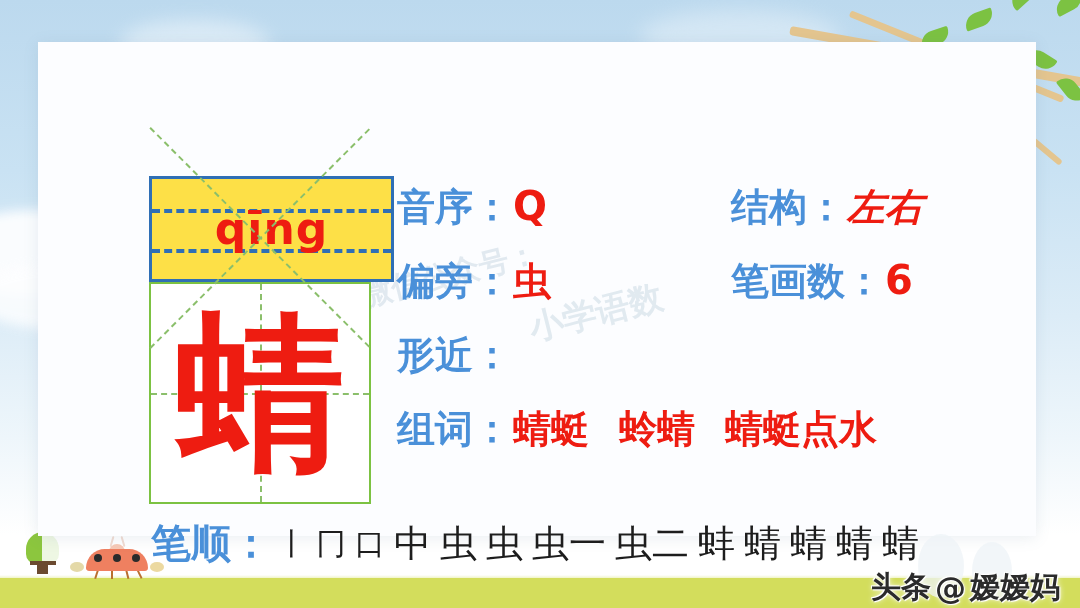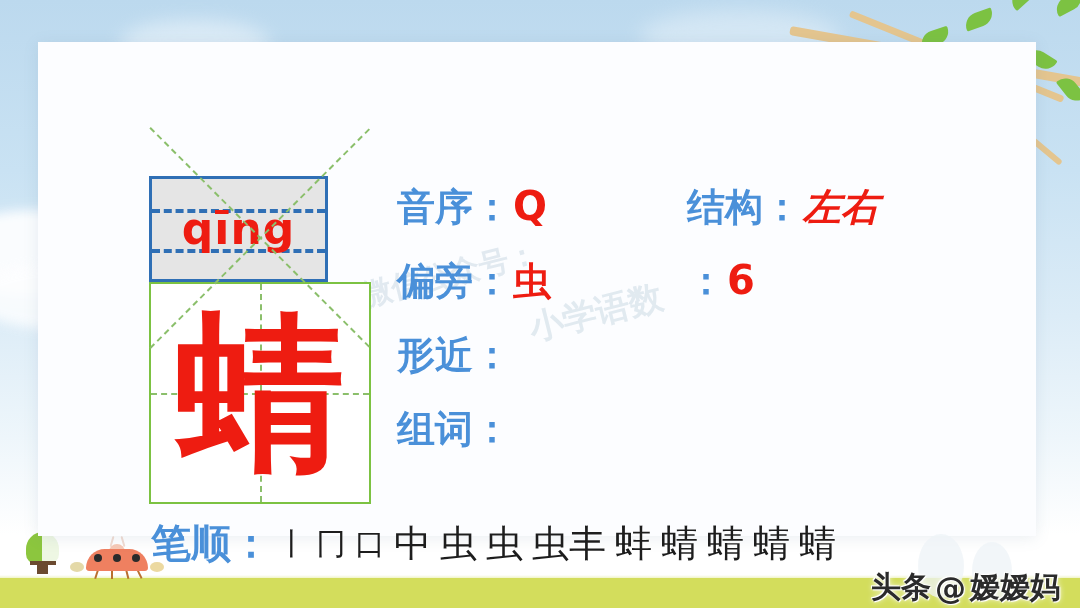--- a/index.html
+++ b/index.html
@@ -73,22 +73,22 @@
   .wm1 { left:322px; top:212px; font-size:30px; transform:rotate(-14deg); opacity:.92; }
   .wm2 { left:490px; top:248px; font-size:34px; transform:rotate(-14deg); opacity:.9; }
   .wm-circ { position:absolute; border-radius:50%; background:#eef3f7; opacity:.75; }
   .wc1 { left:880px; top:492px; width:46px; height:64px; }
   .wc2 { left:934px; top:500px; width:40px; height:58px; }
 
   
   #glyph-block { position:absolute; left:111px; top:134px; width:222px; }
 
   .pinyin-box {
-    position:relative; width:179px; height:106px;
-    border:3px solid #2f6fb5; background:#e5e5e5;
+    position:relative; width:245px; height:106px;
+    border:3px solid #2f6fb5; background:#fde047;
   }
   .pin-line { position:absolute; left:0; right:0; height:0;
               border-top:4px dashed #2f6fb5; }
   .pl1 { top:30px; } .pl2 { top:70px; }
   .pinyin-text {
     position:absolute; left:0; right:0; top:50%; transform:translateY(-50%);
     text-align:center; color:#ee1c11; font-size:44px; font-weight:700;
     letter-spacing:1px; line-height:1;
     font-family:"DejaVu Sans","Liberation Sans",sans-serif;
   }
@@ -116,21 +116,21 @@
   .lbl   { color:#4a90d9; font-size:38px; font-weight:700; white-space:nowrap;
            font-family:"DejaVu Sans","Liberation Sans",sans-serif; }
   .colon { color:#4a90d9; font-size:38px; font-weight:700; margin:0 2px 0 0; }
   .val   { color:#ee1c11; font-size:38px; font-weight:700; white-space:nowrap;
            font-family:"DejaVu Serif","Liberation Serif",serif; }
   .val.latin { font-family:"DejaVu Sans","Liberation Sans",sans-serif; font-size:40px; }
   .val.slant { font-style:italic; }
   .val.blue  { color:#4a90d9; }
 
   .cell-a { width:290px; display:flex; align-items:baseline; }
-  .cell-b { display:flex; align-items:baseline; }
+  .cell-b { display:flex; align-items:baseline;margin-left:44px; }
   .gap-lg { display:inline-block; width:42px; }
   .gap-md { display:inline-block; width:30px; }
 
   
   #stroke-row {
     position:absolute; left:113px; top:474px; right:40px;
     display:flex; align-items:center;
   }
   #stroke-row .lbl-so { color:#4a90d9; font-size:40px; font-weight:700; white-space:nowrap; }
   .strokes { display:flex; align-items:center; margin-left:6px; }
@@ -241,47 +241,50 @@
       </div>
     </div>
 
     <div class="info-row">
       <div class="cell-a">
         <span class="lbl">偏旁</span>
         <span class="colon">：</span>
         <span class="val">虫</span>
       </div>
       <div class="cell-b">
+        <span class="lbl">笔画数</span>
         <span class="colon">：</span>
         <span class="val latin">6</span>
       </div>
     </div>
 
     <div class="info-row">
       <span class="lbl">形近</span>
       <span class="colon">：</span>
     </div>
 
     <div class="info-row">
       <span class="lbl">组词</span>
       <span class="colon">：</span>
+      <span id="compound-words"><span class="val">蜻蜓</span><span class="gap-md"></span><span class="val">蛉蜻</span><span class="gap-md"></span><span class="val">蜻蜓点水</span></span>
     </div>
   </div>
 
   <div id="stroke-row">
     <span class="lbl-so">笔顺</span>
     <span class="lbl-so">：</span>
     <span class="strokes" id="stroke-steps">
         <span class="stroke-item thin">丨</span>
         <span class="stroke-item thin">冂</span>
         <span class="stroke-item thin">口</span>
         <span class="stroke-item">中</span>
         <span class="stroke-item">虫</span>
         <span class="stroke-item">虫</span>
-        <span class="stroke-item">虫丰</span>
+        <span class="stroke-item">虫一</span>
+        <span class="stroke-item">虫二</span>
         <span class="stroke-item">蚌</span>
         <span class="stroke-item">蜻</span>
         <span class="stroke-item">蜻</span>
         <span class="stroke-item">蜻</span>
         <span class="stroke-item">蜻</span>
       </span>
   </div>
 </div>
 
 <div id="source-badge">

